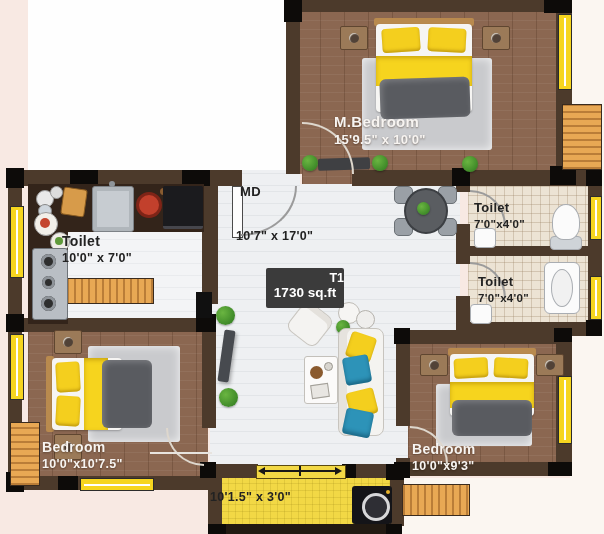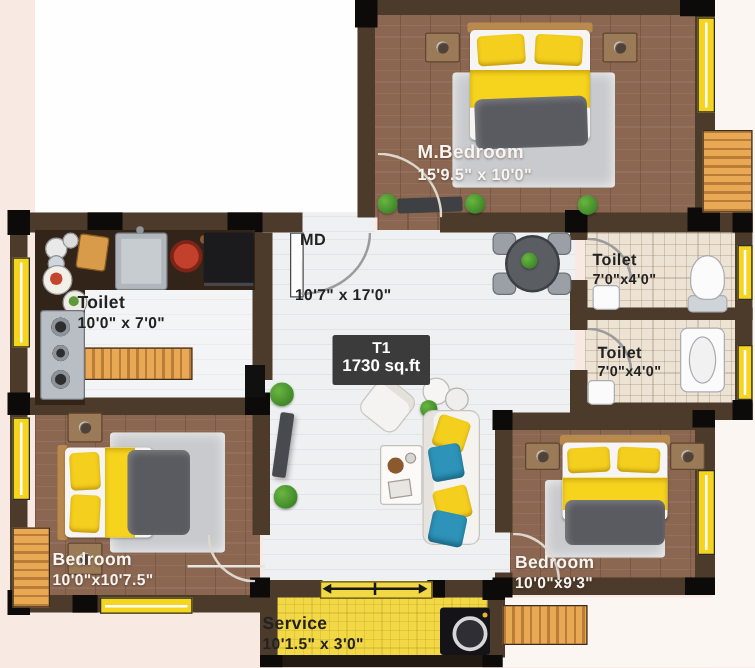--- a/index.html
+++ b/index.html
@@ -264,32 +264,31 @@
   <div class="label label-dark" style="left:62px;top:232px;width:122px;">
     <span class="nm">Toilet</span>
     <span class="dm">10'0" x 7'0"</span>
   </div>
 
   <div class="label label-dark" style="left:236px;top:228px;width:170px;">
     <span class="dm">10'7" x 17'0"</span>
   </div>
 
   <div class="abs" style="left:266px;top:268px;width:78px;height:40px;background:#3b3b3b;border-radius:2px;z-index:8;text-align:center;color:#fff;font-weight:bold;font-family:'Liberation Sans',sans-serif;padding-top:3px;box-sizing:border-box;">
-    <span style="display:block;font-size:12.5px;">T1</span>
+    <span style="display:block;font-size:12.5px;text-align:right;">T1</span>
     <span style="display:block;font-size:13.5px;">1730 sq.ft</span>
   </div>
 
   <div class="label label-light" style="left:42px;top:438px;width:156px;">
     <span class="nm">Bedroom</span>
     <span class="dm">10'0"x10'7.5"</span>
   </div>
 
   <div class="label label-light" style="left:412px;top:440px;width:150px;">
     <span class="nm">Bedroom</span>
     <span class="dm">10'0"x9'3"</span>
   </div>
 
   <div class="label label-dark" style="left:210px;top:489px;width:160px;">
-    <span class="nm">Service</span>
     <span class="dm">10'1.5" x 3'0"</span>
   </div>
 
 </div>
 
 </body></html>

